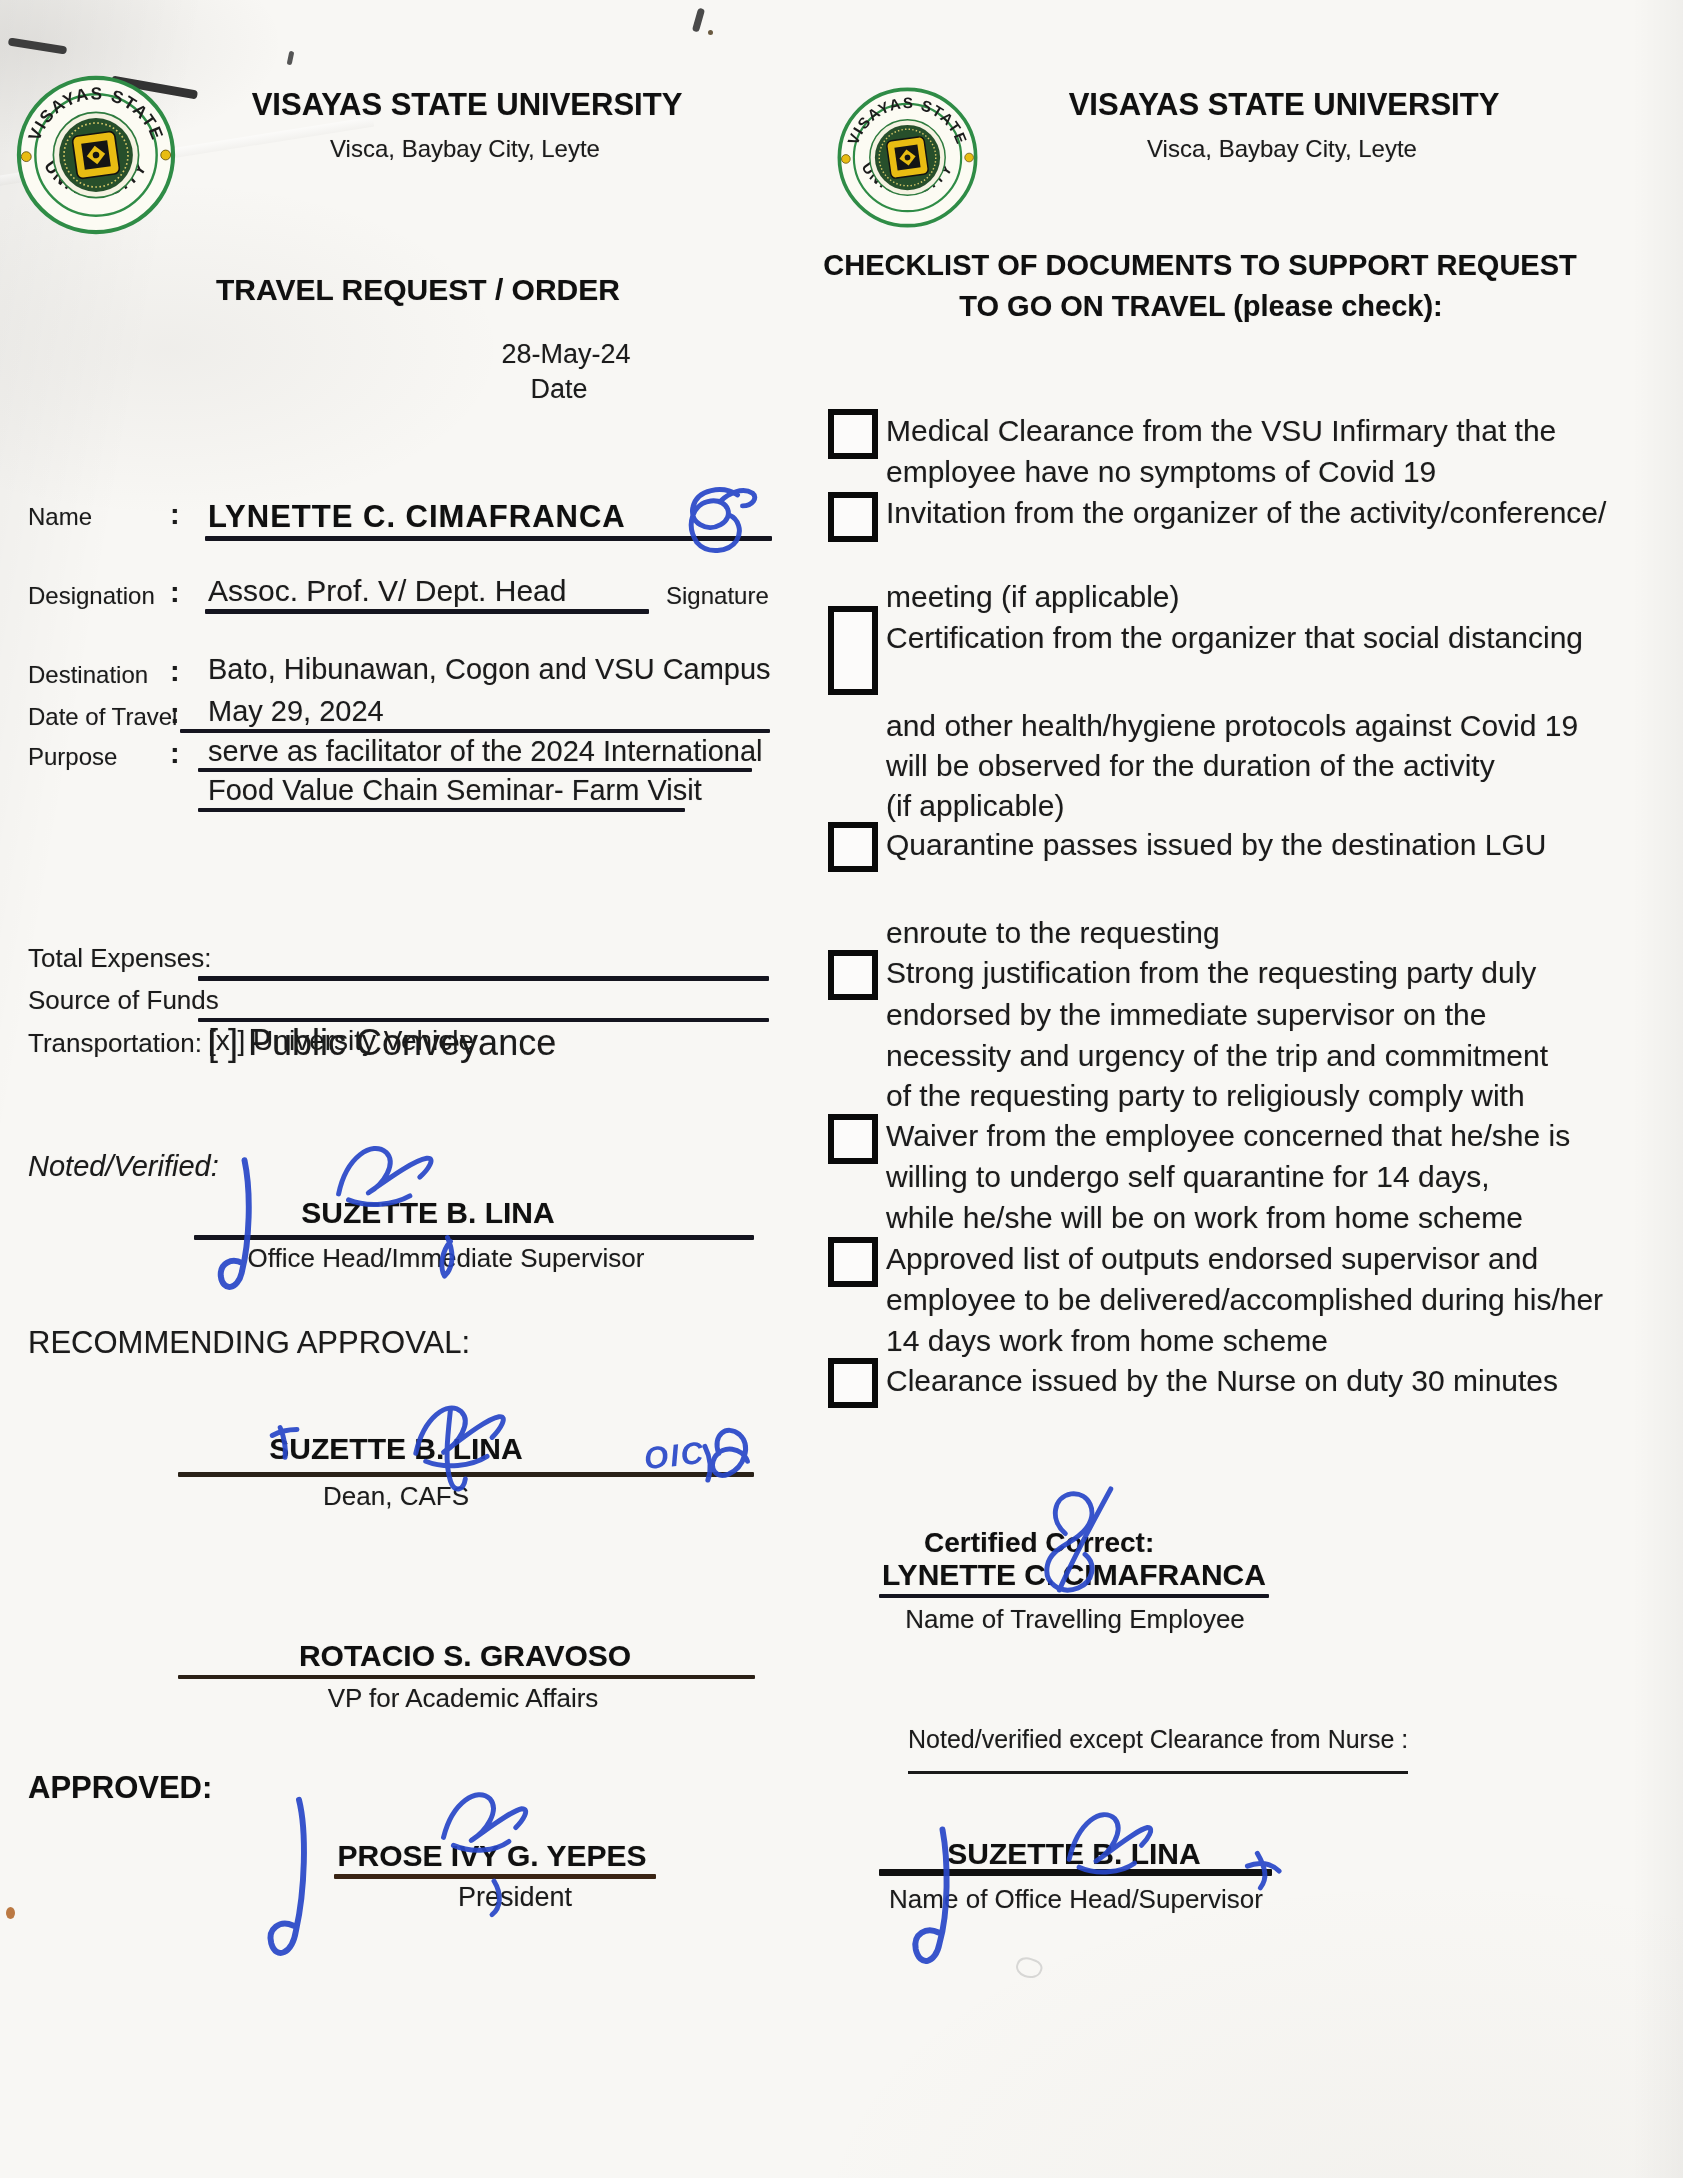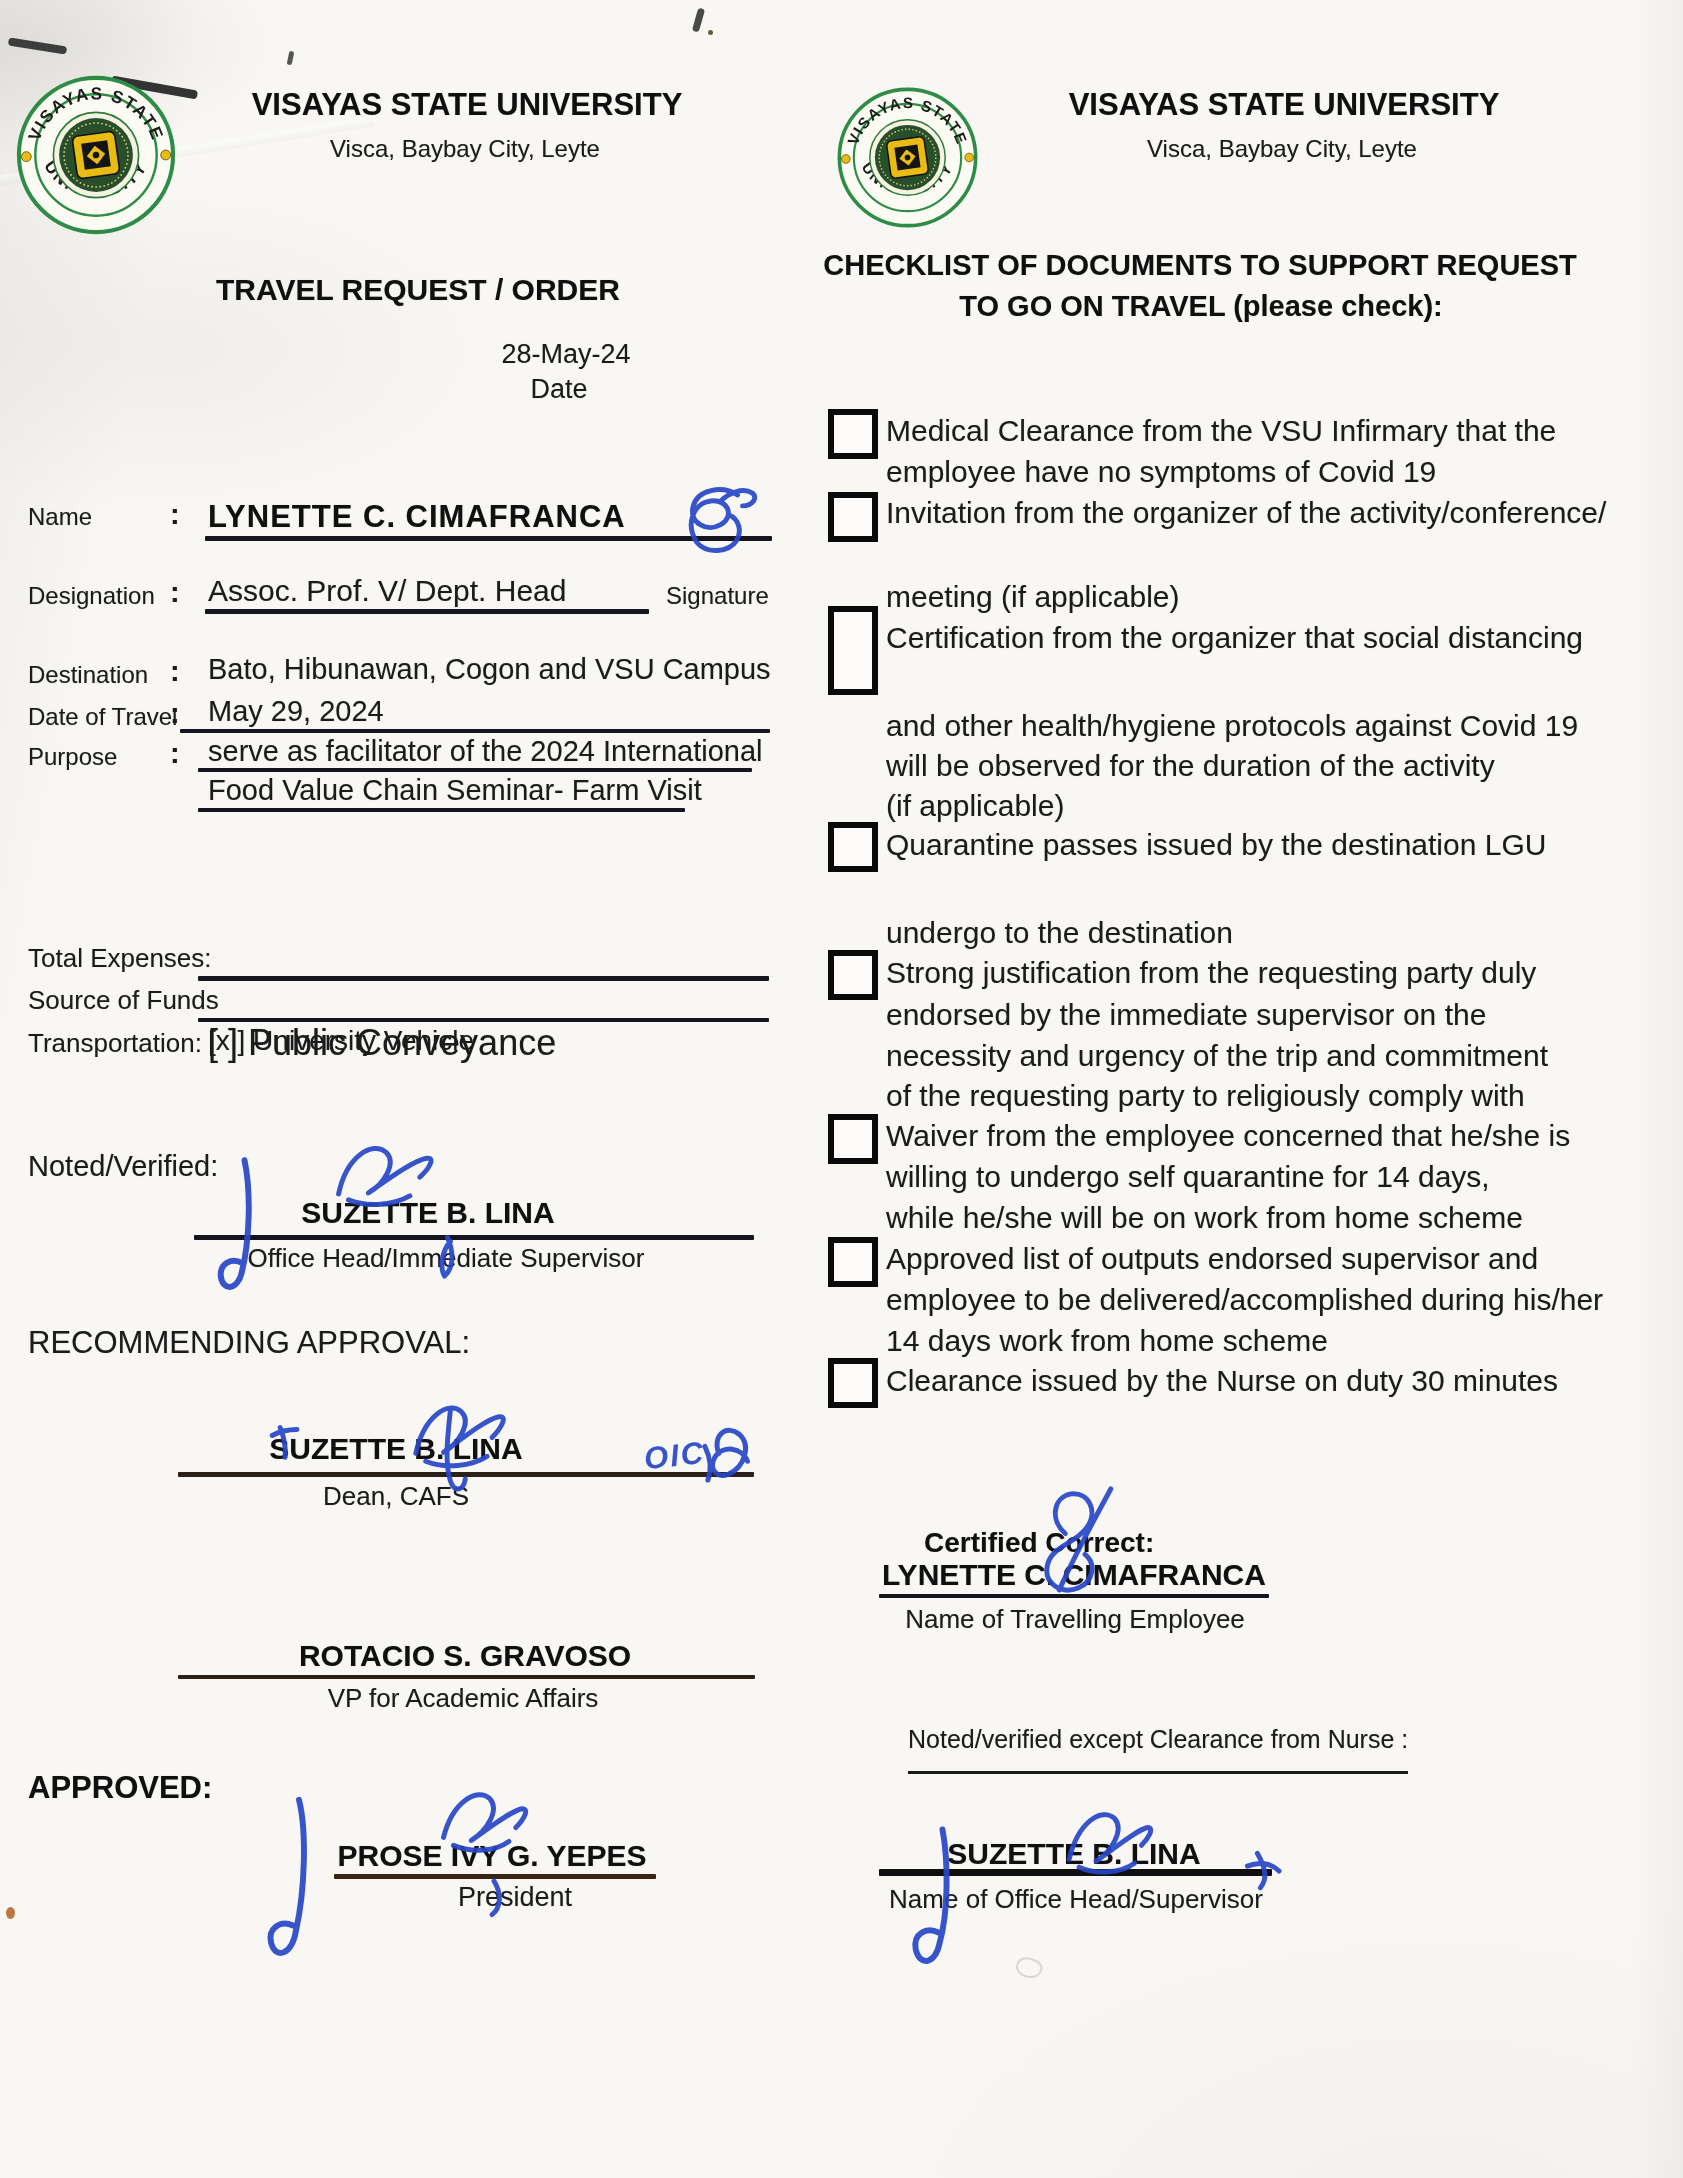--- a/index.html
+++ b/index.html
@@ -97,21 +97,21 @@
   <div class="rule" style="left:198px;top:808px;width:487px;height:4px;"></div>
 
   <div class="abs txt" style="left:28px;top:943px;font-size:26px;">Total Expenses:</div>
   <div class="rule" style="left:198px;top:976px;width:571px;height:5px;"></div>
   <div class="abs txt" style="left:28px;top:985px;font-size:26px;">Source of Funds</div>
   <div class="rule" style="left:198px;top:1018px;width:571px;height:4px;"></div>
   <div class="abs txt" style="left:28px;top:1028px;font-size:26px;">Transportation:</div>
   <div class="abs txt" style="left:208px;top:1025px;font-size:28px;">[x ] University Vehicle</div>
   <div class="abs txt" style="left:208px;top:1022px;font-size:36px;">[ ] Public Conveyance</div>
 
-  <div class="abs txt" style="left:28px;top:1150px;font-size:29px;">Noted/Verified:</div>
+  <div class="abs txt" style="left:28px;top:1150px;font-size:29px;font-style:italic;">Noted/Verified:</div>
   <div class="abs txt b ctr" style="left:428px;top:1196px;font-size:30px;">SUZETTE B. LINA</div>
   <div class="rule" style="left:194px;top:1235px;width:560px;height:5px;"></div>
   <div class="abs txt ctr" style="left:446px;top:1243px;font-size:26px;">Office Head/Immediate Supervisor</div>
 
   <div class="abs txt" style="left:28px;top:1325px;font-size:31px;">RECOMMENDING APPROVAL:</div>
   <div class="abs txt b ctr" style="left:396px;top:1432px;font-size:30px;">SUZETTE B. LINA</div>
   <div class="rule" style="left:178px;top:1472px;width:576px;height:5px;background:#2a2218;"></div>
   <div class="abs txt ctr" style="left:396px;top:1481px;font-size:26px;">Dean, CAFS</div>
   <div class="hand-oic" style="left:644px;top:1438px;">OIC</div>
 
@@ -160,21 +160,21 @@
 
   <div class="row" style="top:414px;">Medical Clearance from the VSU Infirmary that the</div>
   <div class="row" style="top:455px;">employee have no symptoms of Covid 19</div>
   <div class="row" style="top:496px;">Invitation from the organizer of the activity/conference/</div>
   <div class="row" style="top:580px;">meeting (if applicable)</div>
   <div class="row" style="top:621px;">Certification from the organizer that social distancing</div>
   <div class="row" style="top:709px;">and other health/hygiene protocols against Covid 19</div>
   <div class="row" style="top:749px;">will be observed for the duration of the activity</div>
   <div class="row" style="top:789px;"> (if applicable)</div>
   <div class="row" style="top:828px;">Quarantine passes issued by the destination LGU</div>
-  <div class="row" style="top:916px;">undergo to the destination</div>
+  <div class="row" style="top:916px;">enroute to the requesting</div>
   <div class="row" style="top:956px;">Strong justification from the requesting party duly</div>
   <div class="row" style="top:998px;">endorsed by the immediate supervisor on the</div>
   <div class="row" style="top:1039px;">necessity and urgency of the trip and commitment</div>
   <div class="row" style="top:1119px;">Waiver from the employee concerned that he/she is</div>
   <div class="row" style="top:1079px;">of the requesting party to religiously comply with</div>
   <div class="row" style="top:1160px;">willing to undergo self quarantine for 14 days,</div>
   <div class="row" style="top:1201px;">while he/she will be on work from home scheme</div>
   <div class="row" style="top:1242px;">Approved list of outputs endorsed supervisor and</div>
   <div class="row" style="top:1283px;">employee to be delivered/accomplished during his/her</div>
   <div class="row" style="top:1324px;">14 days work from home scheme</div>

